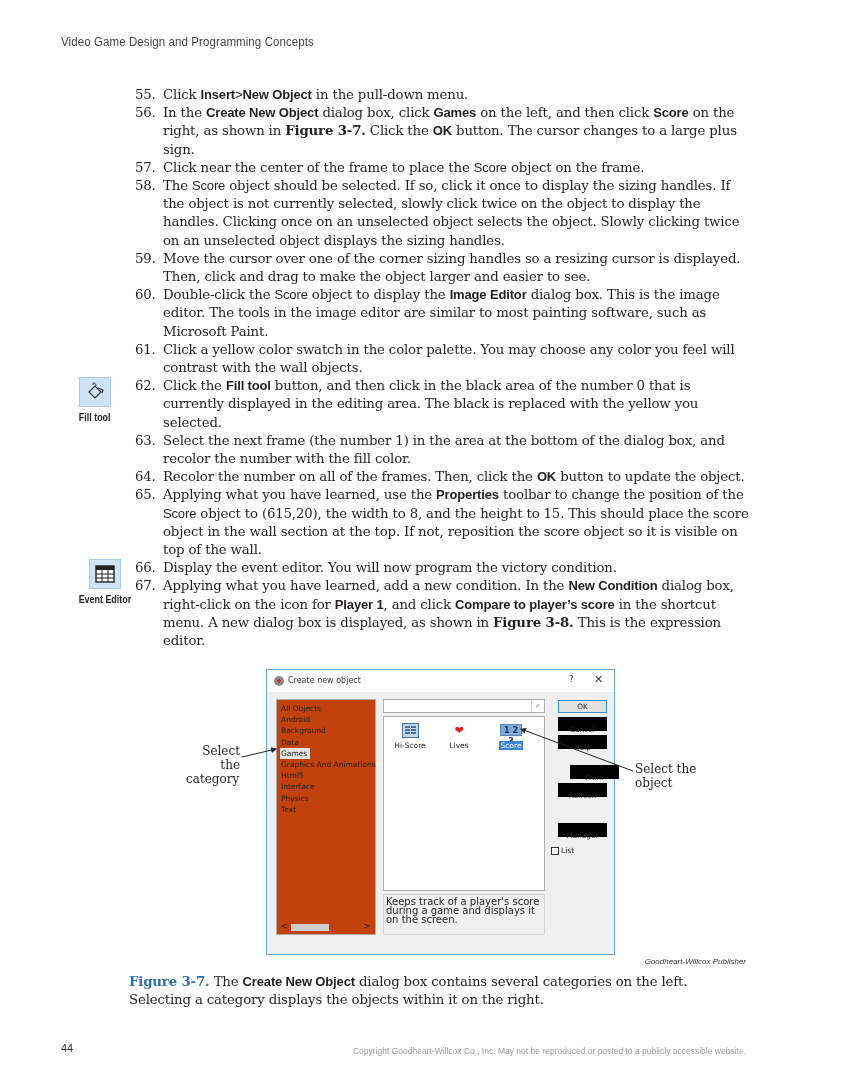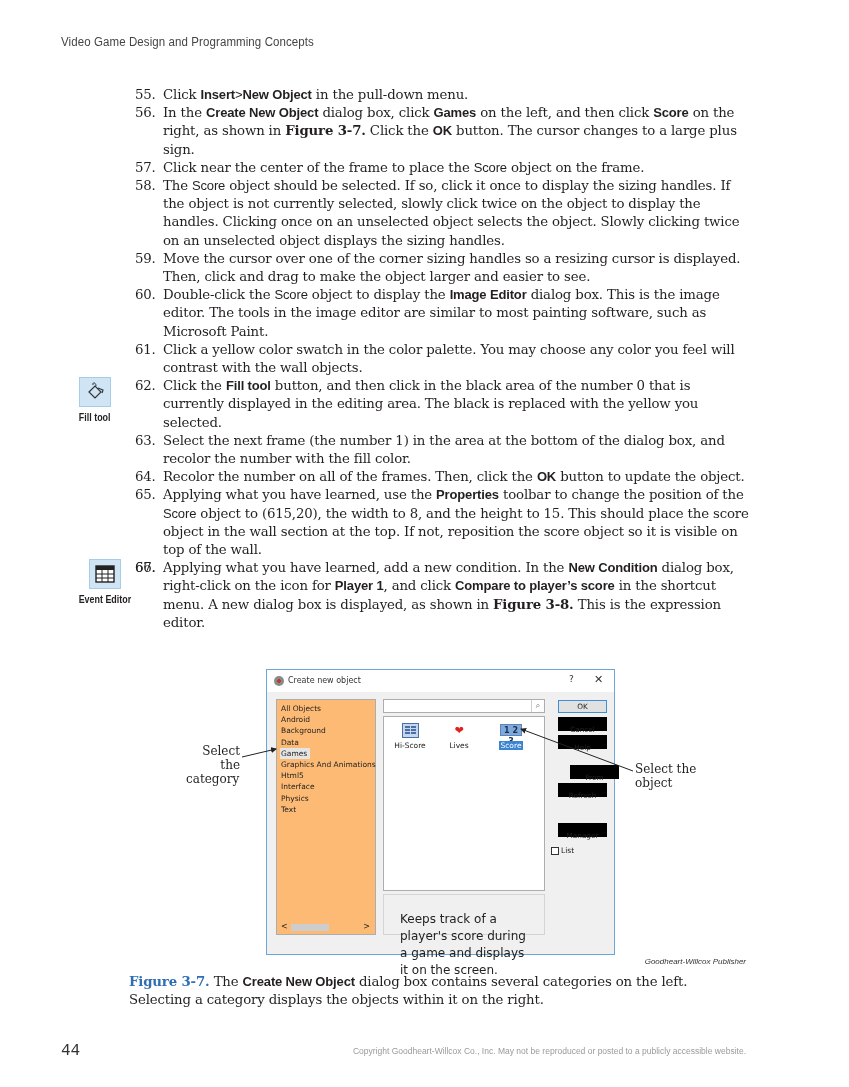--- a/index.html
+++ b/index.html
@@ -40,21 +40,21 @@
   .titlebar .app-icon {
     position: absolute; left: 7px; top: 6px; width: 10px; height: 10px; border-radius: 50%;
     background: radial-gradient(circle at 50% 50%, #c0392b 0 28%, #8a8a8a 30% 100%);
   }
   .titlebar .title { position: absolute; left: 21px; top: 6px; font-size: 8px; color: #333; }
   .titlebar .help { position: absolute; left: 302px; top: 4px; font-size: 9px; color: #333; }
   .titlebar .close { position: absolute; left: 327px; top: 3px; font-size: 11px; color: #333; }
 
   .cat-list {
     position: absolute; left: 9px; top: 29px; width: 100px; height: 236px;
-    background: #fdba74; border: 1px solid #adadad;
+    background: #c2410c; border: 1px solid #adadad;
   }
   .cat-list ul { list-style: none; padding: 3px 0 0 3px; }
   .cat-list li { height: 11.2px; line-height: 11.2px; white-space: nowrap; padding-left: 1px; }
   .cat-list li.selected { background: #e5e5e5; width: 30px; }
   .hscroll { position: absolute; left: 1px; bottom: 1px; width: 96px; height: 11px; }
   .hscroll .l { position: absolute; left: 3px; top: 0; font-size: 8px; }
   .hscroll .r { position: absolute; right: 4px; top: 0; font-size: 8px; }
   .hscroll .thumb { position: absolute; left: 13px; top: 2px; width: 38px; height: 7px; background: #cdcdcd; }
 
   .search-box {
@@ -79,21 +79,21 @@
   }
   .hiscore-ico i { display: block; background: #4a6fa5; height: 2px; }
   .heart { color: #e0211d; font-size: 11px; line-height: 1; }
   .score-ico {
     width: 22px; height: 12px; background: #7ea9d8; border: 1px solid #5c86b7;
     font-size: 8px; color: #1a2d59; line-height: 11px; text-align: center; font-weight: bold;
   }
 
   .desc {
     position: absolute; left: 116px; top: 224px; width: 162px; height: 41px;
-    border: 1px solid #d4d4d4; padding: 16px; font-size: 12px; line-height: 17px;
+    border: 1px solid #d4d4d4; padding: 2px; font-size: 10px; line-height: 9px;
   }
 
   .btn {
     position: absolute; left: 291px; width: 49px; height: 13px;
     background: #e1e1e1; border: 7px solid #000000; text-align: center; line-height: 11px; font-size: 7.3px;
   }
   .btn.default { border: 1px solid #3f8fd6; }
   .chk { position: absolute; left: 284px; top: 176px; font-size: 7.5px; display: flex; align-items: center; }
   .chk .box { width: 8px; height: 8px; border: 1px solid #333; background: #fff; margin-right: 2px; }
 
@@ -103,21 +103,21 @@
   .credit {
     position: absolute; right: 103px; top: 957px;
     font-family: "Liberation Sans", sans-serif; font-style: italic; font-size: 8px; color: #333;
   }
   .caption { position: absolute; left: 129px; top: 973px; width: 620px; font-size: 13.3px; line-height: 18px; letter-spacing: -0.15px; }
   .caption .fig-label { color: #2e6eb5; font-weight: bold; }
   .caption b.sans { font-family: "Liberation Sans", sans-serif; font-size: 13px; }
 
   .page-num {
     position: absolute; left: 61px; top: 1042px;
-    font-family: Liberation Mono, monospace; font-size: 16px; color: #333;
+    font-family: Liberation Sans, sans-serif; font-size: 11px; color: #333;
   }
   .copyright {
     position: absolute; right: 103px; top: 1046px;
     font-family: "Liberation Sans", sans-serif; font-size: 8.5px; color: #9a9a9a;
   }
 </style>
 </head>
 <body>
 
 <div class="running-head">Video Game Design and Programming Concepts</div>
@@ -127,21 +127,21 @@
     <div class="step"><span class="num">56.</span><span>In the </span><b class="sans">Create New Object</b><span> dialog box, click </span><b class="sans">Games</b><span> on the left, and then click </span><b class="sans">Score</b><span> on the right, as shown in </span><b class="serif">Figure 3-7.</b><span> Click the </span><b class="sans">OK</b><span> button. The cursor changes to a large plus sign.</span></div>
     <div class="step"><span class="num">57.</span><span>Click near the center of the frame to place the </span><span class="sans">Score</span><span> object on the frame.</span></div>
     <div class="step"><span class="num">58.</span><span>The </span><span class="sans">Score</span><span> object should be selected. If so, click it once to display the sizing handles. If the object is not currently selected, slowly click twice on the object to display the handles. Clicking once on an unselected object selects the object. Slowly clicking twice on an unselected object displays the sizing handles.</span></div>
     <div class="step"><span class="num">59.</span><span>Move the cursor over one of the corner sizing handles so a resizing cursor is displayed. Then, click and drag to make the object larger and easier to see.</span></div>
     <div class="step"><span class="num">60.</span><span>Double-click the </span><span class="sans">Score</span><span> object to display the </span><b class="sans">Image Editor</b><span> dialog box. This is the image editor. The tools in the image editor are similar to most painting software, such as Microsoft Paint.</span></div>
     <div class="step"><span class="num">61.</span><span>Click a yellow color swatch in the color palette. You may choose any color you feel will contrast with the wall objects.</span></div>
     <div class="step"><span class="num">62.</span><span>Click the </span><b class="sans">Fill tool</b><span> button, and then click in the black area of the number 0 that is currently displayed in the editing area. The black is replaced with the yellow you selected.</span></div>
     <div class="step"><span class="num">63.</span><span>Select the next frame (the number 1) in the area at the bottom of the dialog box, and recolor the number with the fill color.</span></div>
     <div class="step"><span class="num">64.</span><span>Recolor the number on all of the frames. Then, click the </span><b class="sans">OK</b><span> button to update the object.</span></div>
     <div class="step"><span class="num">65.</span><span>Applying what you have learned, use the </span><b class="sans">Properties</b><span> toolbar to change the position of the </span><span class="sans">Score</span><span> object to (615,20), the width to 8, and the height to 15. This should place the score object in the wall section at the top. If not, reposition the score object so it is visible on top of the wall.</span></div>
-    <div class="step"><span class="num">66.</span></div>
+    <div class="step"><span class="num">66.</span><span>Display the event editor. You will now program the victory condition.</span></div>
     <div class="step"><span class="num">67.</span><span>Applying what you have learned, add a new condition. In the </span><b class="sans">New Condition</b><span> dialog box, right-click on the icon for </span><b class="sans">Player 1</b><span>, and click </span><b class="sans">Compare to player’s score</b><span> in the shortcut menu. A new dialog box is displayed, as shown in </span><b class="serif">Figure 3-8.</b><span> This is the expression editor.</span></div>
   </div>
 
 <div class="margin-icon" style="left:76px; top:377px;">
   <div class="box">
     <svg width="22" height="22" viewBox="0 0 22 22">
       <path d="M5 11 L11 5 L17 11 L11 17 Z" fill="none" stroke="#333" stroke-width="1.2"></path>
       <path d="M9 4 C8 1, 12 1, 12 5" fill="none" stroke="#333" stroke-width="1"></path>
       <path d="M14 7 L19 9 L18 12" fill="none" stroke="#333" stroke-width="1.2"></path>
     </svg>

